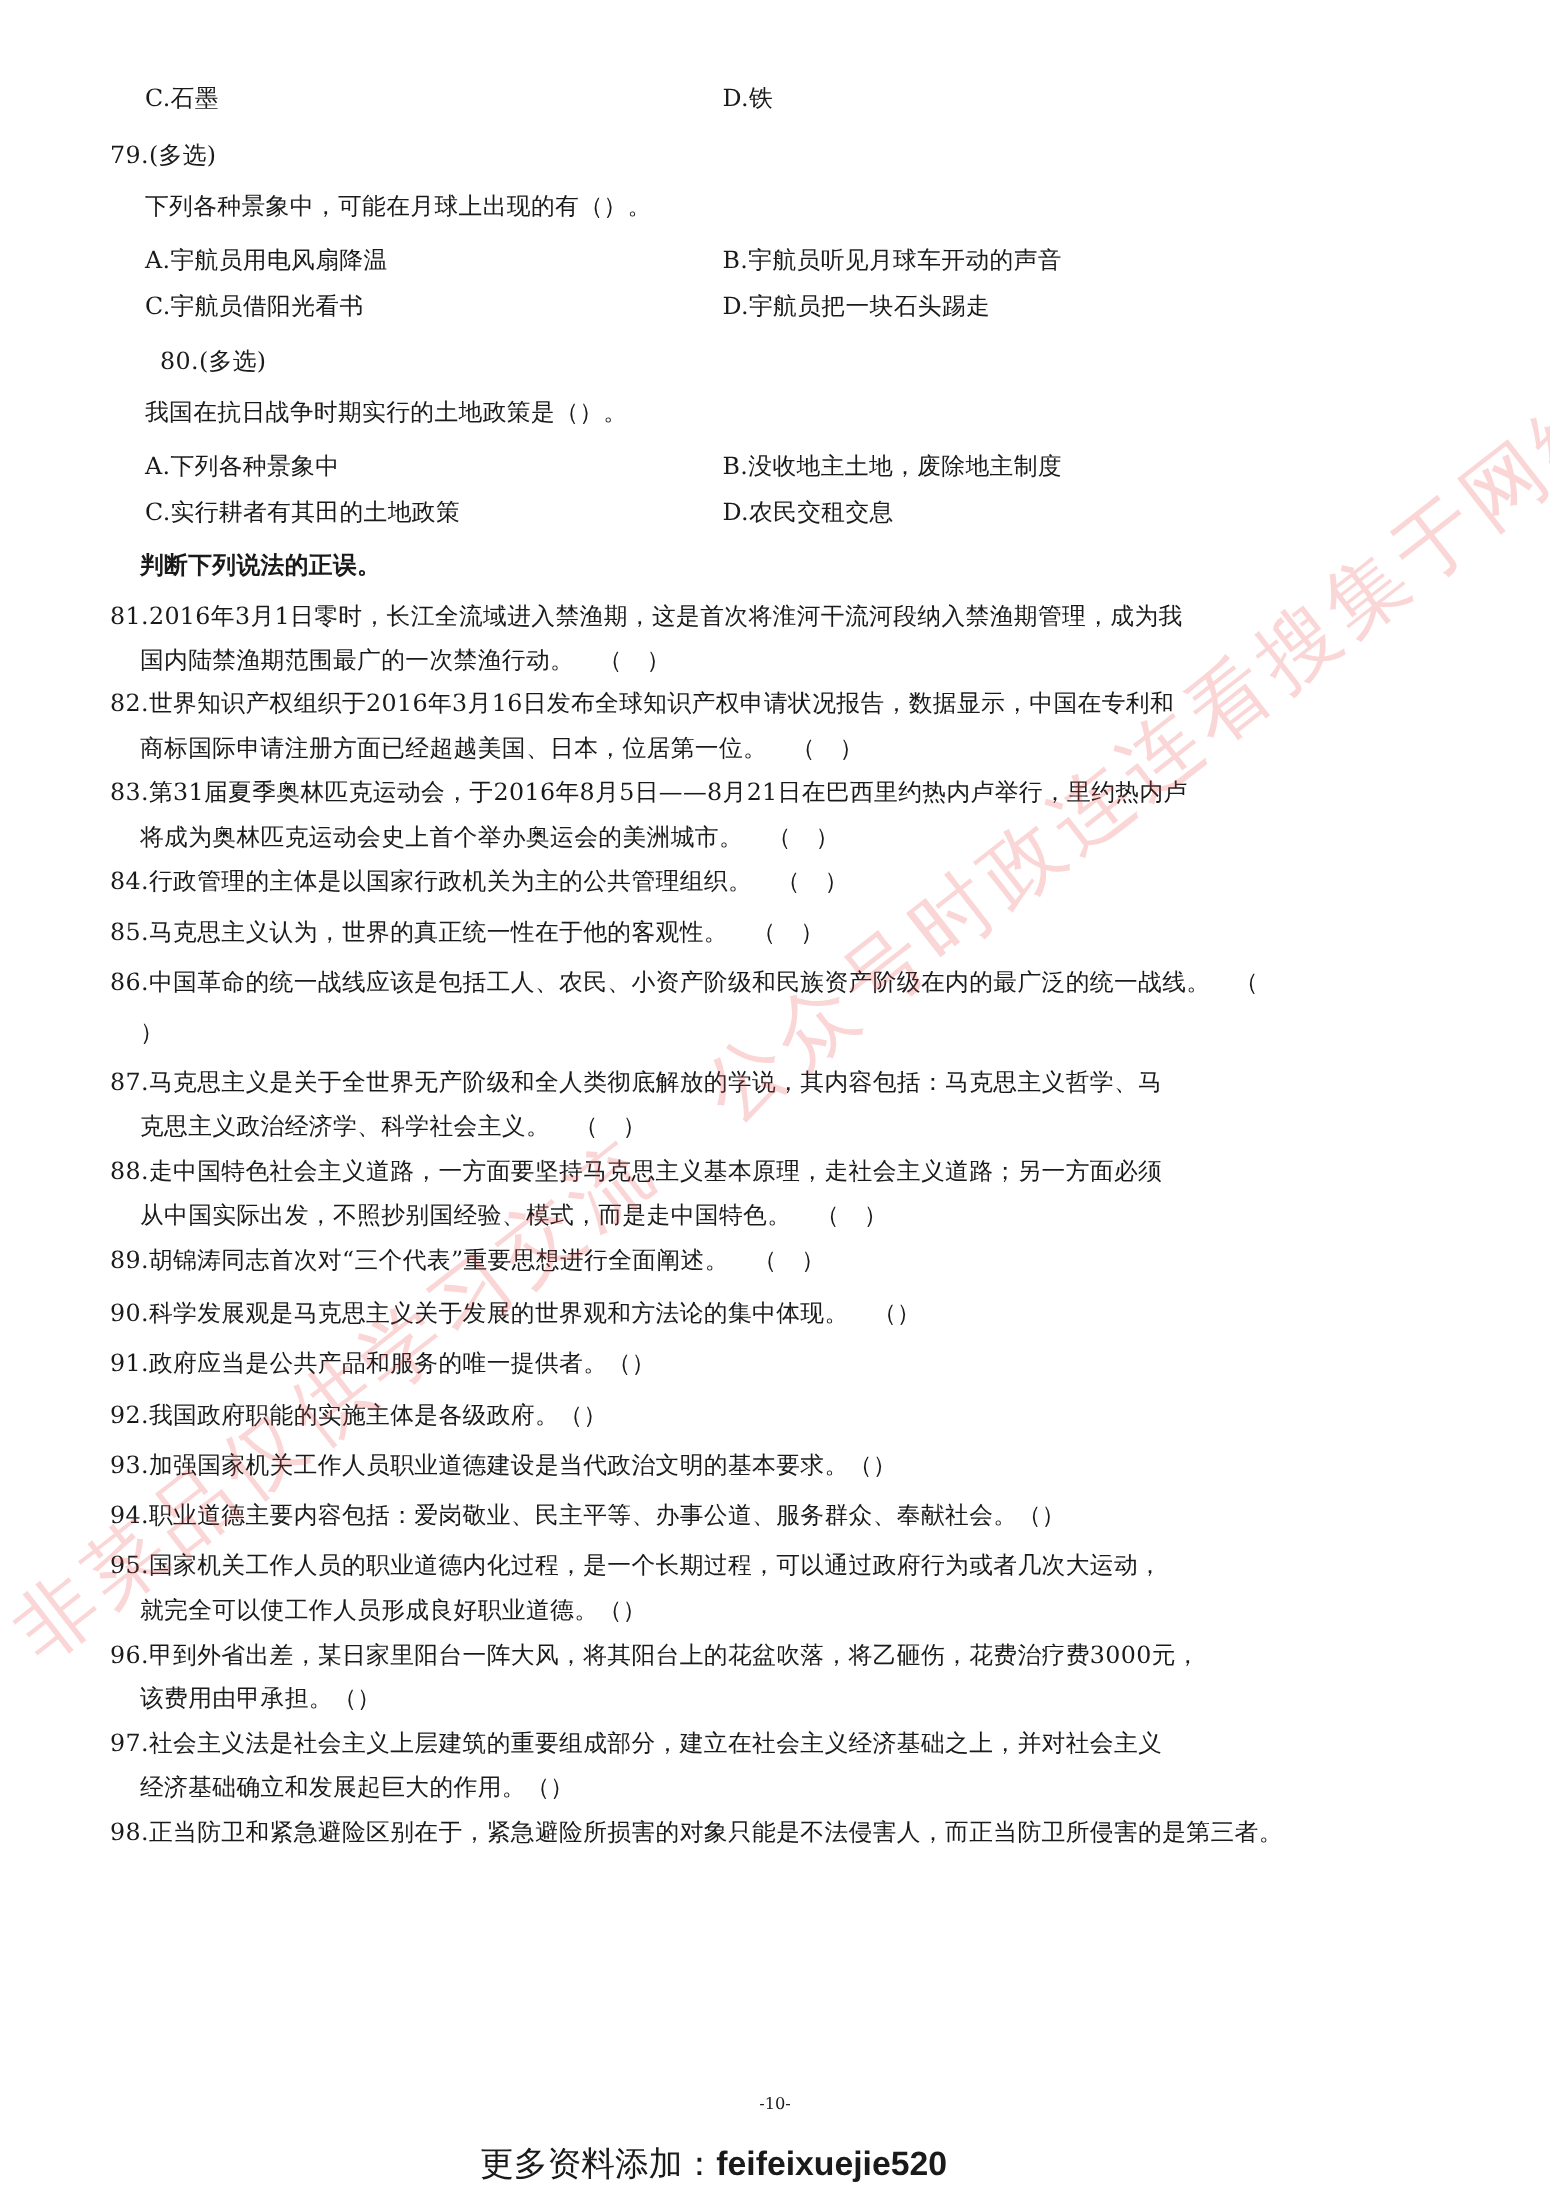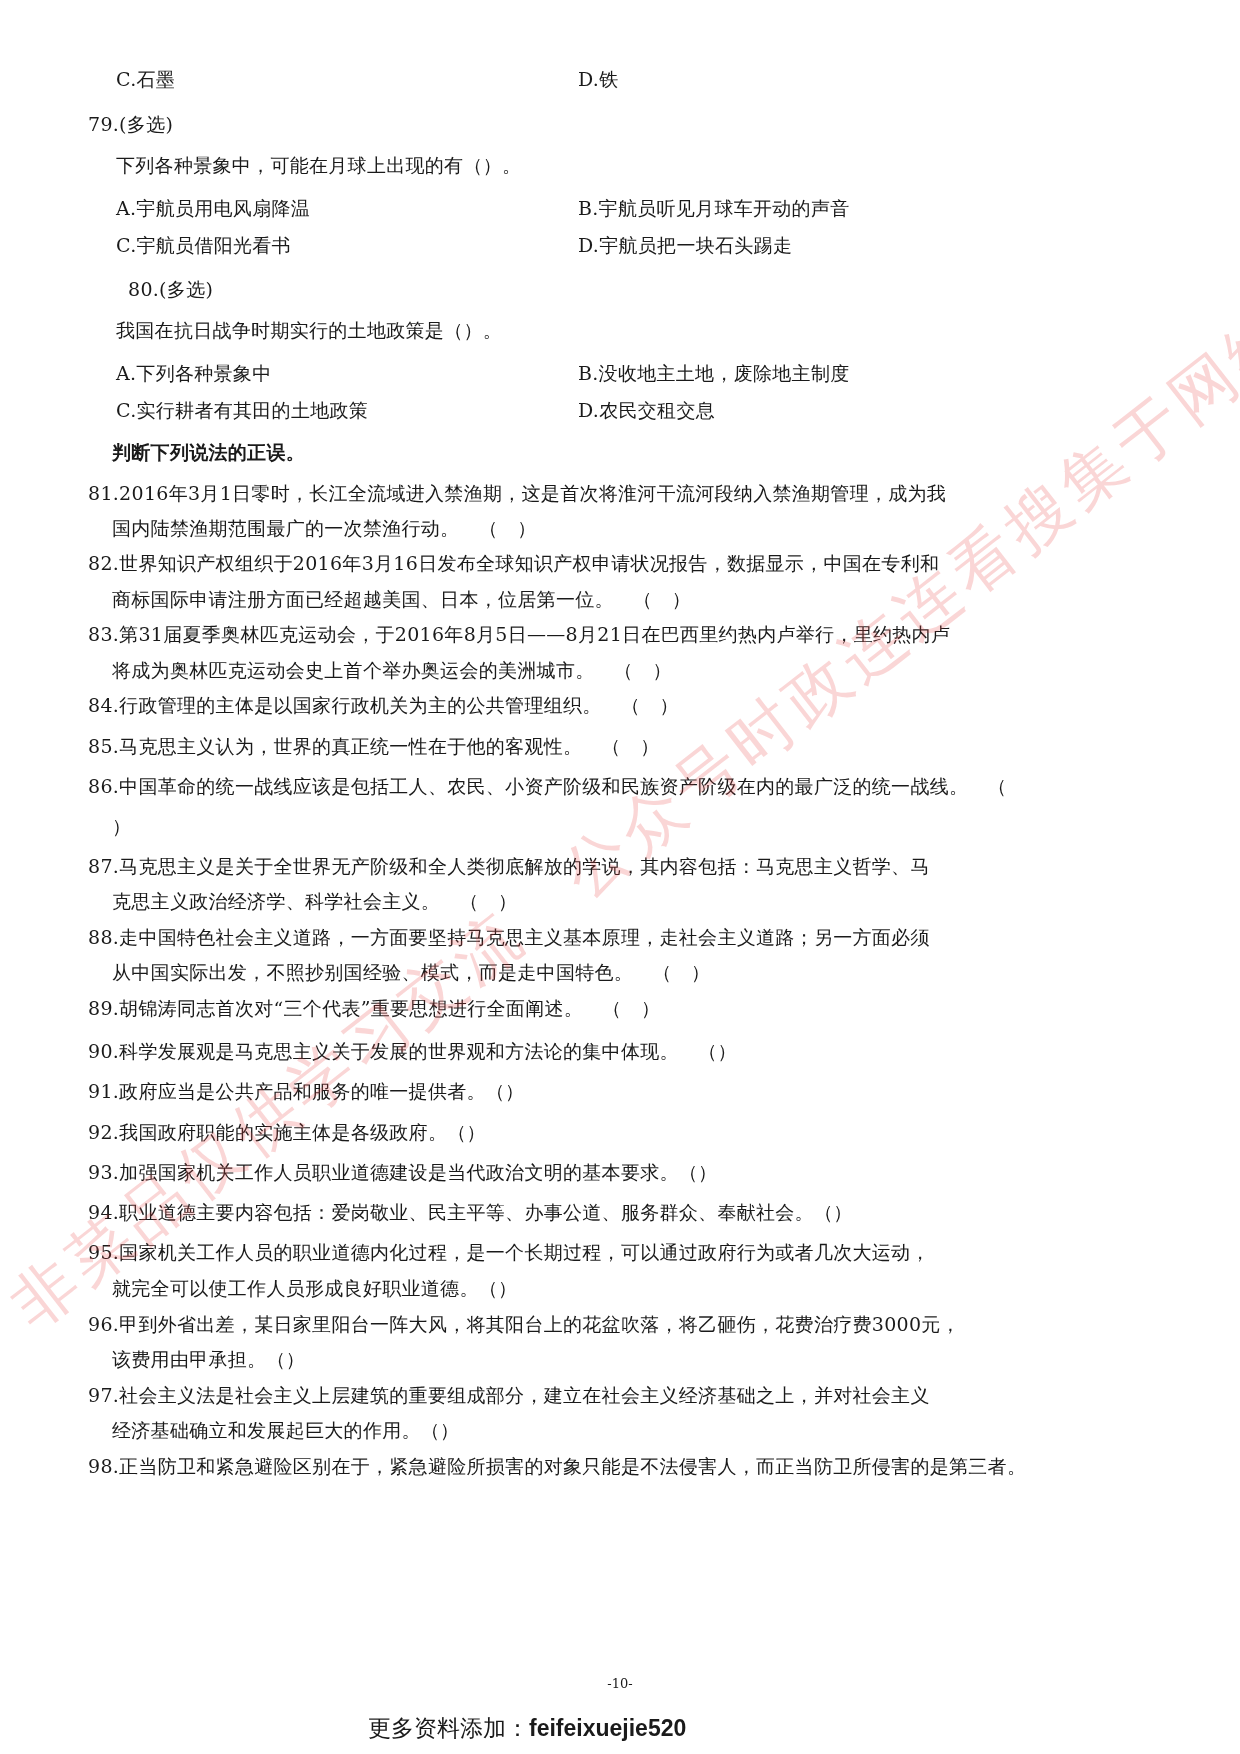--- a/index.html
+++ b/index.html
@@ -15,21 +15,21 @@
   }
   .bold { font-weight: bold; font-family: "DejaVu Sans", "Liberation Sans", sans-serif; font-size: 19px; }
   .watermark {
     position: absolute; left: -30px; top: 700px; width: 1400px;
     transform: rotate(-38deg); transform-origin: 0 50%;
     font-size: 64px; color: rgba(230, 70, 70, 0.22);
     font-family: "DejaVu Serif", serif; white-space: nowrap; letter-spacing: 6px;
     pointer-events: none;
   }
   .pagenum { position: absolute; left: 0; width: 1240px; top: 1676px; text-align: center; font-size: 13px; }
-  .footer { position: absolute; left: 368px; top: 1713px; font-size: 23px; white-space: nowrap; }
+  .footer { position: absolute; left: 384px; top: 1713px; font-size: 27px; white-space: nowrap; }
   .footer .handle { font-family: "Liberation Sans", "DejaVu Sans", sans-serif; font-weight: bold; }
 </style>
 </head>
 <body>
 
 <div class="page">
 
   <div class="line" style="left:116px; top:66px;">C.石墨</div>
   <div class="line" style="left:578px; top:66px;">D.铁</div>
 

